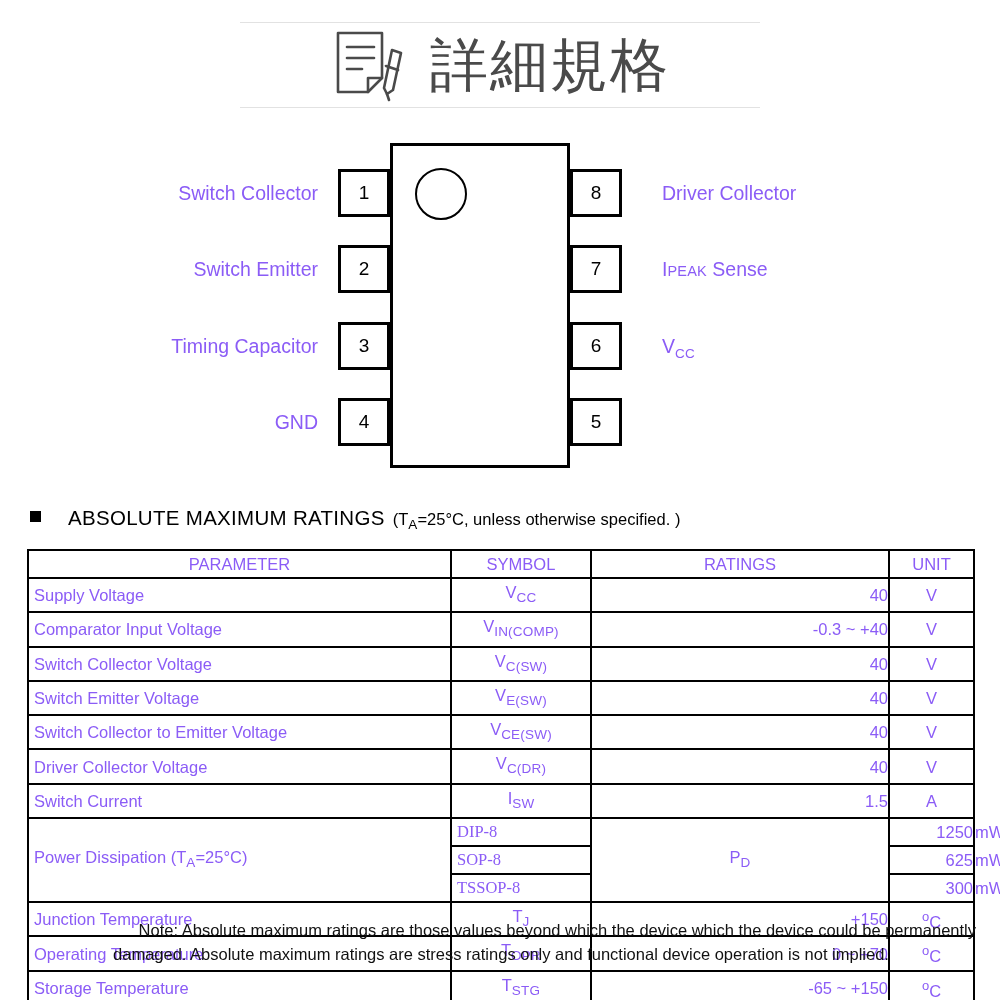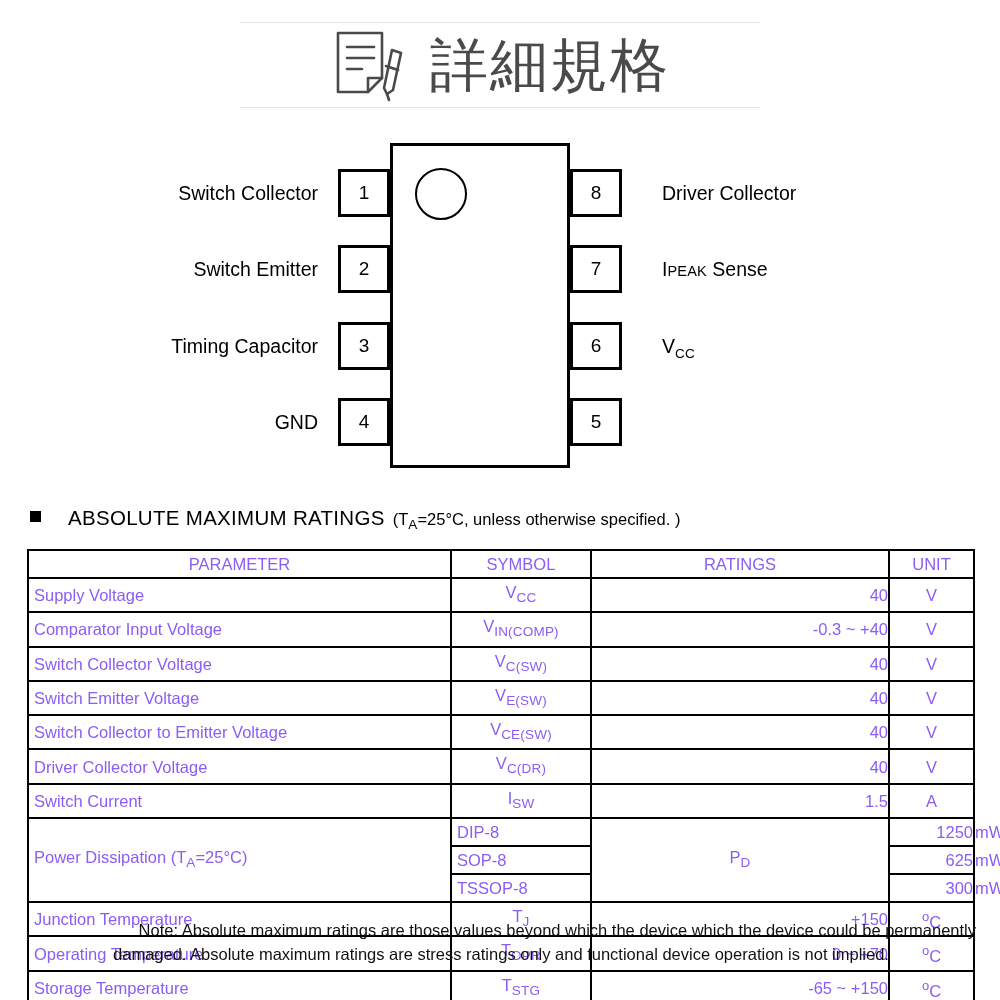--- a/index.html
+++ b/index.html
@@ -97,21 +97,21 @@
   .pin-box.left  { left: 338px; }
   .pin-box.right { left: 570px; }
   .pin-row-1 { top: 39px; }
   .pin-row-2 { top: 115px; }
   .pin-row-3 { top: 192px; }
   .pin-row-4 { top: 268px; }
 
   .pin-label {
     position: absolute;
     font-size: 19.5px;
-    color: #000000;
+    color: #8b5cf6;
     white-space: nowrap;
     line-height: 1;
   }
   .pin-label.left {
     right: 682px;
     text-align: right;
   }
   .pin-label.right {
     left: 662px;
     text-align: right;
@@ -186,21 +186,21 @@
   .c-param { text-align: left;  padding-left: 5px !important; }
   .c-pkg   { text-align: left;  padding-left: 5px !important; }
   .c-sym   { text-align: center; }
   .c-rat   { text-align: right; }
   .c-unit  { text-align: center; }
 
   .col-param { width: 423px; }
   .col-sym   { width: 140px; }
   .col-rat   { width: 298px; }
   .col-unit  { width: 85px; }
-  .col-pkgsub { width: 110px; }
+  .col-pkgsub { width: 110px; font-family: Liberation Serif, serif; }
 
   .deg { font-size: 13px; vertical-align: super; }
 
   
   #note {
     position: absolute;
     left: 26px;
     top: 918px;
     width: 950px;
     font-size: 16.5px;

